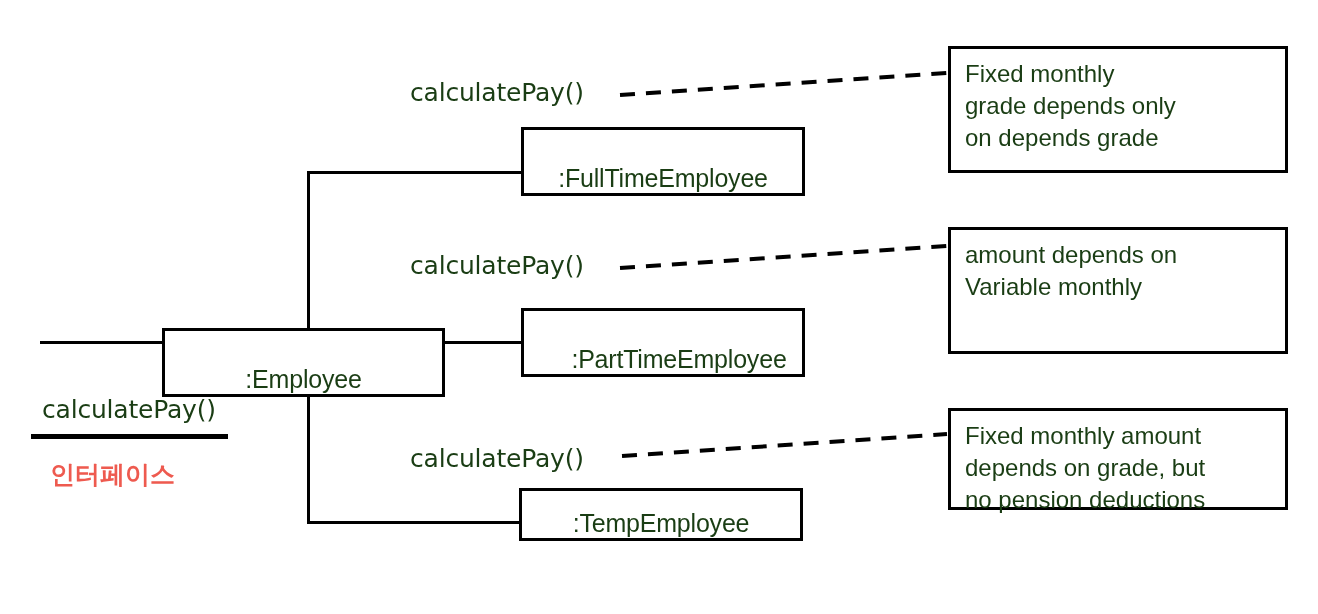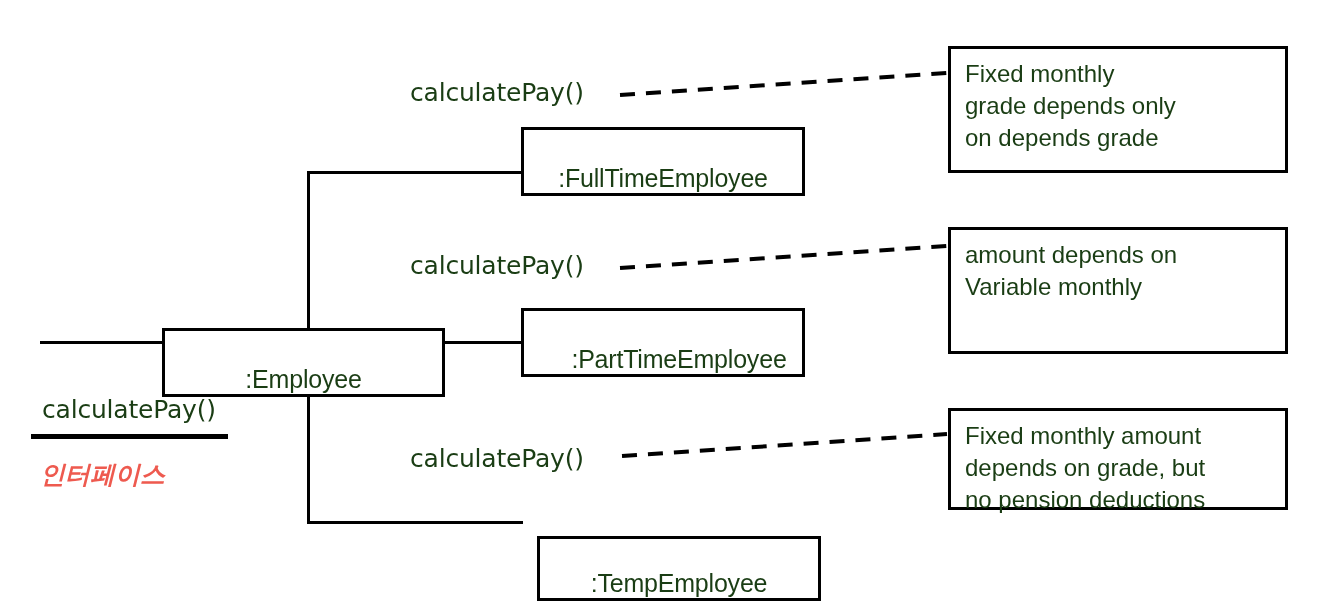--- a/index.html
+++ b/index.html
@@ -134,21 +134,21 @@
   </div>
 
   <div class="uml-box" style="left:521px; top:127px; width:284px; height:69px;">
     <span>:FullTimeEmployee</span>
   </div>
 
   <div class="uml-box" style="left:521px; top:308px; width:284px; height:69px;padding-left:32px;">
     <span>:PartTimeEmployee</span>
   </div>
 
-  <div class="uml-box" style="left:537px; top:488px; width:284px; height:65px;margin-top:48px;">
+  <div class="uml-box" style="left:519px; top:488px; width:284px; height:53px;">
     <span>:TempEmployee</span>
   </div>
 
   <div class="op-label" style="left:410px; top:78px;">
     <span>calculatePay()</span>
   </div>
 
   <div class="op-label" style="left:410px; top:251px;">
     <span>calculatePay()</span>
   </div>
@@ -173,17 +173,17 @@
     <span class="note-line">depends on grade, but</span>
     <span class="note-line">no pension deductions</span>
   </div>
 
   <div class="iface-op" style="left:42px; top:395px;">
     <span>calculatePay()</span>
   </div>
 
   <div class="iface-rule" style="left:31px; top:434px; width:197px;"></div>
 
-  <div class="iface-caption" style="left:40px; top:458px;font-style:italic;">
+  <div class="iface-caption" style="left:50px; top:458px;">
     <span>인터페이스</span>
   </div>
 
 </div>
 
 </body></html>

